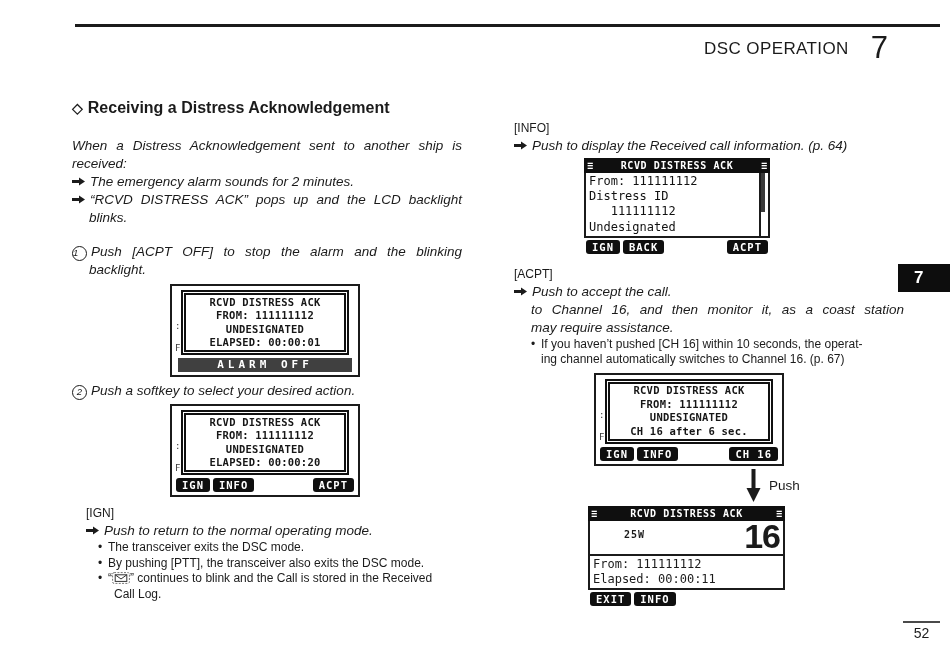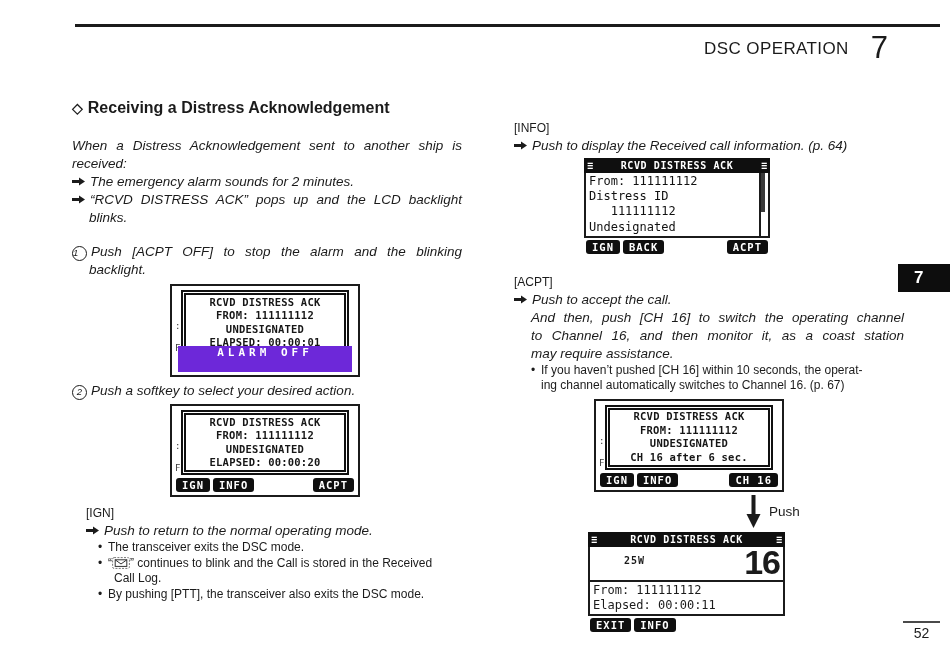--- a/index.html
+++ b/index.html
@@ -28,21 +28,21 @@
   .dot{display:inline-block;width:10px;}
   .arr{margin-right:5px;}
   .stepnum{display:inline-block;width:13px;height:13px;border:1.2px solid #1b1b1b;border-radius:50%;
            text-align:center;line-height:12.5px;font-size:9.5px;margin-right:4px;text-indent:0;}
   
   .lcd-popup{width:190px;height:93px;border:2px solid #1b1b1b;position:relative;background:#fff;box-sizing:border-box;}
   .pp{position:absolute;top:4px;left:9px;right:9px;bottom:20px;border:5px double #101010;
       display:flex;flex-direction:column;justify-content:center;text-align:center;
       font-family:"DejaVu Sans Mono",monospace;font-weight:bold;font-size:10.5px;color:#161616;}
   .pp div{line-height:13.5px;white-space:nowrap;letter-spacing:0.2px;}
-  .skbar{position:absolute;left:6px;right:6px;bottom:3px;height:26px;background:#6d28d9;color:#fff;
+  .skbar{position:absolute;left:6px;right:6px;bottom:3px;height:14px;background:#404040;color:#fff;
          text-align:center;font-family:"DejaVu Sans Mono",monospace;font-weight:bold;font-size:11px;
          line-height:14px;letter-spacing:4px;}
   .skrow{position:absolute;left:4px;right:4px;bottom:3px;display:flex;gap:3px;}
   .sk{background:#0f0f0f;color:#fff;border-radius:3px;padding:0 6px;height:14px;line-height:14px;
       font-family:"DejaVu Sans Mono",monospace;font-weight:bold;font-size:10.5px;letter-spacing:1px;}
   .sk-spacer{flex:1;}
   .frag{position:absolute;font-family:"DejaVu Sans Mono",monospace;font-size:9px;color:#3a3a3a;line-height:9px;}
   
   .lcd-menu{background:#fff;}
   .mhead{height:15px;background:#0f0f0f;color:#fff;display:flex;align-items:center;padding:0 3px;
@@ -147,29 +147,29 @@
       <div class="blabel">[IGN]</div>
       <div class="body">
         <svg class="arr" width="13" height="9" viewBox="0 0 13 9">
             <polygon points="0,3 7,3 7,0.5 13,4.5 7,8.5 7,6 0,6" fill="#1b1b1b"></polygon>
           </svg><span>Push to return to the normal operating mode.</span>
       </div>
       <div class="small" style="margin-left:12px;">
         <span class="dot">•</span><span>The transceiver exits the DSC mode.</span>
       </div>
       <div class="small" style="margin-left:12px;">
+        <span class="dot">•</span><span>By pushing [PTT], the transceiver also exits the DSC mode.</span>
+      </div>
+      <div class="small" style="margin-left:12px;">
         <span class="dot">•</span><span>“</span><svg width="18" height="12" viewBox="0 0 18 12" style="vertical-align:-2px;">
             <rect x="0.6" y="0.6" width="16.8" height="10.8" rx="1.5" fill="none" stroke="#777" stroke-width="1" stroke-dasharray="2,1.3"></rect>
             <rect x="3.2" y="2.8" width="11.6" height="6.6" fill="none" stroke="#333" stroke-width="1"></rect>
             <path d="M3.2,2.8 L9,7 L14.8,2.8" fill="none" stroke="#333" stroke-width="1"></path>
           </svg><span>” continues to blink and the Call is stored in the Received</span>
         <div style="margin-left:16px;">Call Log.</div>
-      </div>
-      <div class="small" style="margin-left:12px;">
-        <span class="dot">•</span><span>By pushing [PTT], the transceiver also exits the DSC mode.</span>
       </div>
     </div>
   </div>
 
   <div class="col-right">
 
     <div class="blabel">[INFO]</div>
     <div class="body">
       <svg class="arr" width="13" height="9" viewBox="0 0 13 9">
           <polygon points="0,3 7,3 7,0.5 13,4.5 7,8.5 7,6 0,6" fill="#1b1b1b"></polygon>
@@ -194,28 +194,27 @@
           </div>
       </div>
       <div class="mkeys">
         <span class="sk">IGN</span>
         <span class="sk">BACK</span>
         <span class="sk-spacer"></span>
         <span class="sk">ACPT</span>
       </div>
     </div>
 
-    <div class="blabel" style="margin-top:20px;">[ACPT]</div>
+    <div class="blabel" style="margin-top:12px;">[ACPT]</div>
     <div class="body">
       <svg class="arr" width="13" height="9" viewBox="0 0 13 9">
           <polygon points="0,3 7,3 7,0.5 13,4.5 7,8.5 7,6 0,6" fill="#1b1b1b"></polygon>
         </svg><span>Push to accept the call.</span>
     </div>
     <div class="body hang2">
-      <div class="jl">And then, push [CH 16] to switch the operating channel</div>
       <div class="jl">to Channel 16, and then monitor it, as a coast station</div>
       <div>may require assistance.</div>
     </div>
     <div class="small" style="margin-left:17px;">
       <span class="dot">•</span><span>If you haven’t pushed [CH 16] within 10 seconds, the operat-</span>
       <div style="margin-left:10px;">ing channel automatically switches to Channel 16. (p. 67)</div>
     </div>
 
     <div class="lcd-popup" style="margin:5px 0 0 80px;">
       <span class="frag" style="left:3px;top:36px;">:</span>

